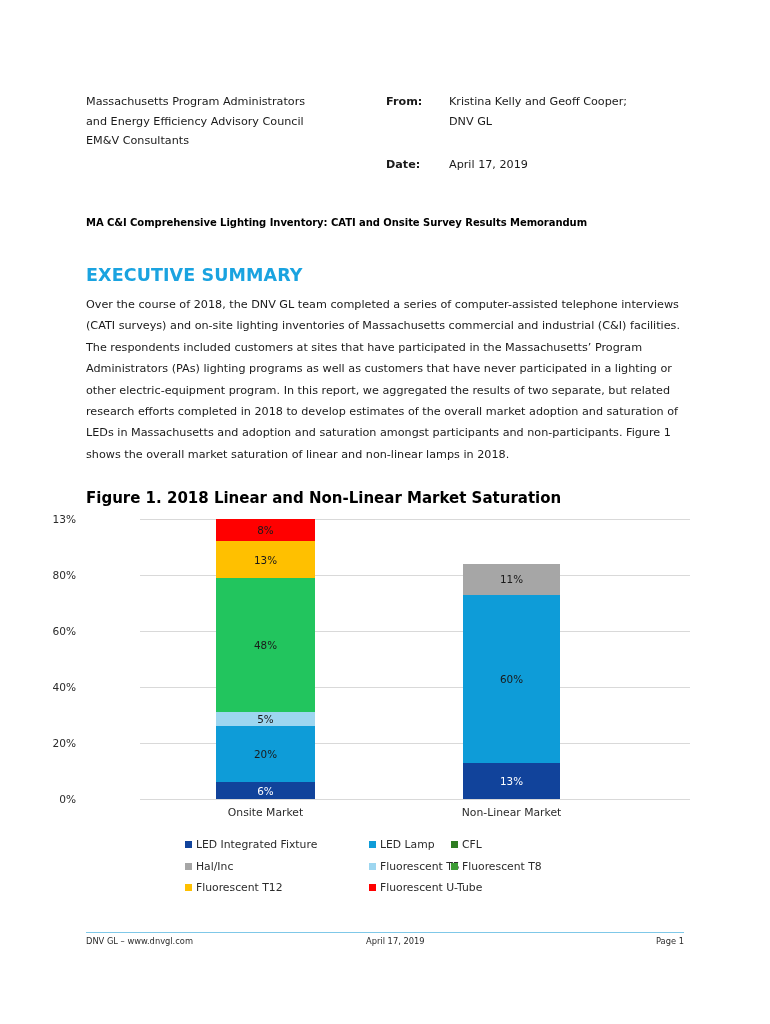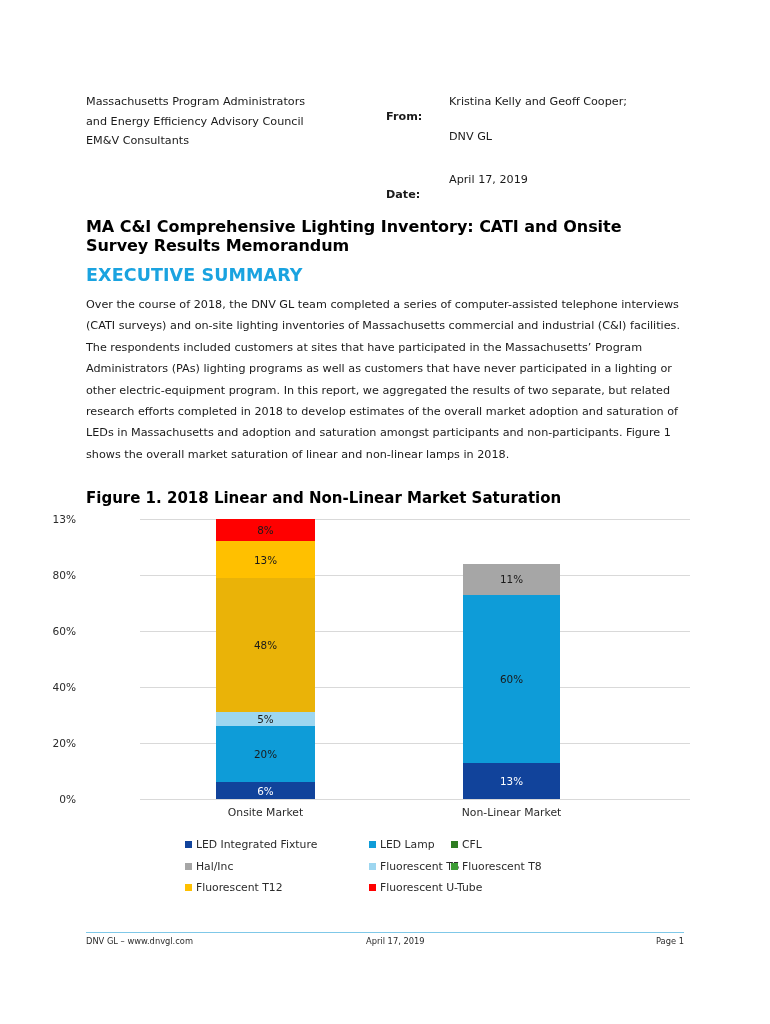--- a/index.html
+++ b/index.html
@@ -57,21 +57,20 @@
     align-items: flex-start;
     margin-bottom: 0;
   }
   .field-label {
     font-weight: bold;
     font-size: 11.2px;
     line-height: 19.5px;
     width: 63px;
     flex: 0 0 63px;
     color: #1a1a1a;
-    margin-top: 15px;
   }
   .field-value {
     font-size: 11.2px;
     line-height: 19.5px;
     color: #1a1a1a;
     white-space: nowrap;
   }
   .field-value-cont {
     font-size: 11.2px;
     line-height: 19.5px;
@@ -79,21 +78,21 @@
     margin-left: 63px;
   }
   .date-row { margin-top: 24px; }
 
   
   .doc-title {
     position: absolute;
     left: 86px;
     top: 217px;
     width: 600px;
-    font-size: 16px;
+    font-size: 10px;
     font-weight: bold;
     letter-spacing: -0.05px;
     color: #000000;
   }
 
   
   .section-heading {
     position: absolute;
     left: 86px;
     top: 265px;
@@ -289,21 +288,21 @@
         <div class="bar" style="left: 76px; width: 99px;">
           <div class="seg" style="height: 16.8px; background: rgb(17, 67, 155); color: rgb(255, 255, 255);">
             <span>6%</span>
           </div>
           <div class="seg" style="height: 56px; background: rgb(14, 156, 216); color: rgb(26, 26, 26);">
             <span>20%</span>
           </div>
           <div class="seg" style="height: 14px; background: rgb(157, 214, 240); color: rgb(26, 26, 26);">
             <span>5%</span>
           </div>
-          <div class="seg" style="height: 134.4px; background: #eab308; color: rgb(26, 26, 26);">
+          <div class="seg" style="height: 134.4px; background: #22c55e; color: rgb(26, 26, 26);">
             <span>48%</span>
           </div>
           <div class="seg" style="height: 36.4px; background: rgb(255, 192, 0); color: rgb(26, 26, 26);">
             <span>13%</span>
           </div>
           <div class="seg" style="height: 22.4px; background: rgb(255, 0, 0); color: rgb(26, 26, 26);">
             <span>8%</span>
           </div>
         </div>
         <div class="bar" style="left: 323px; width: 97px;">

